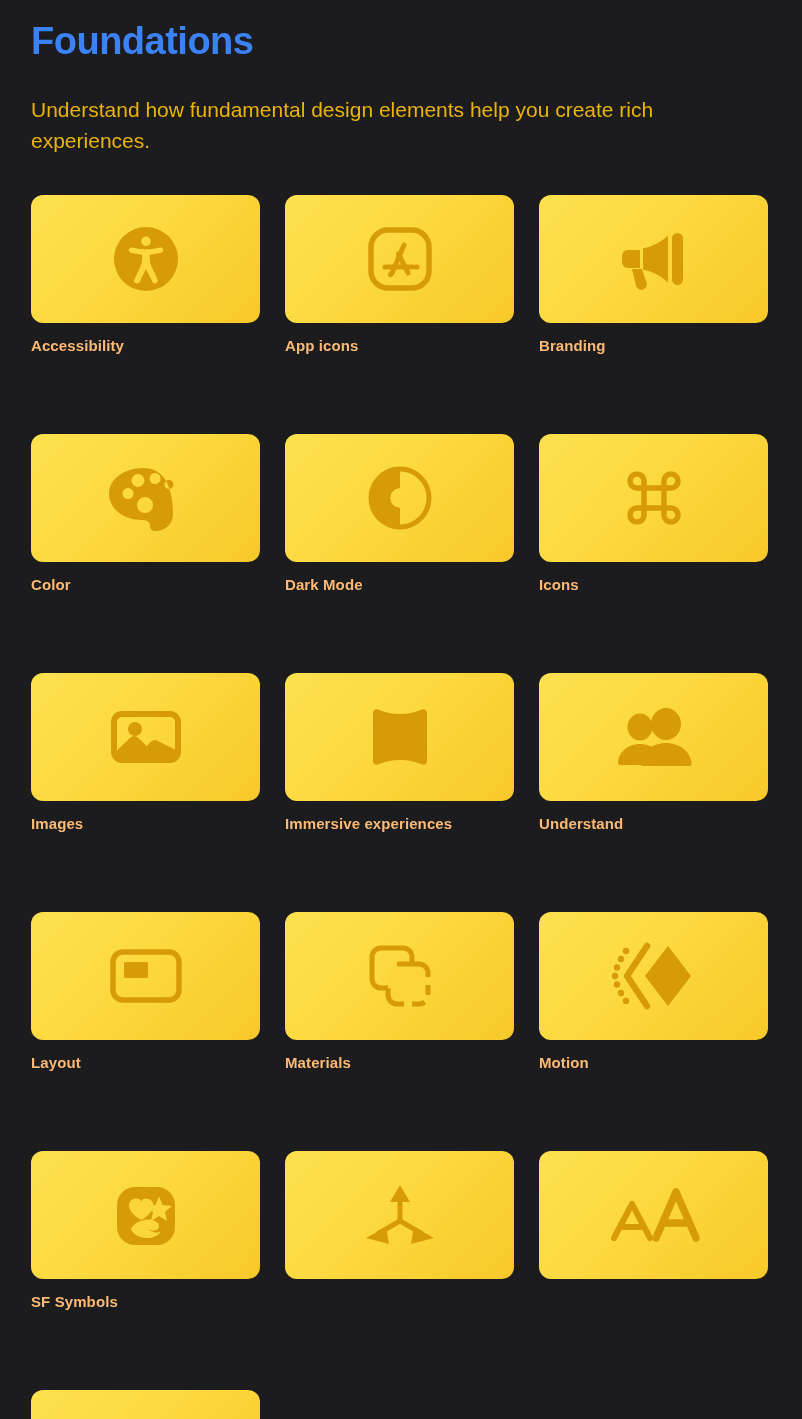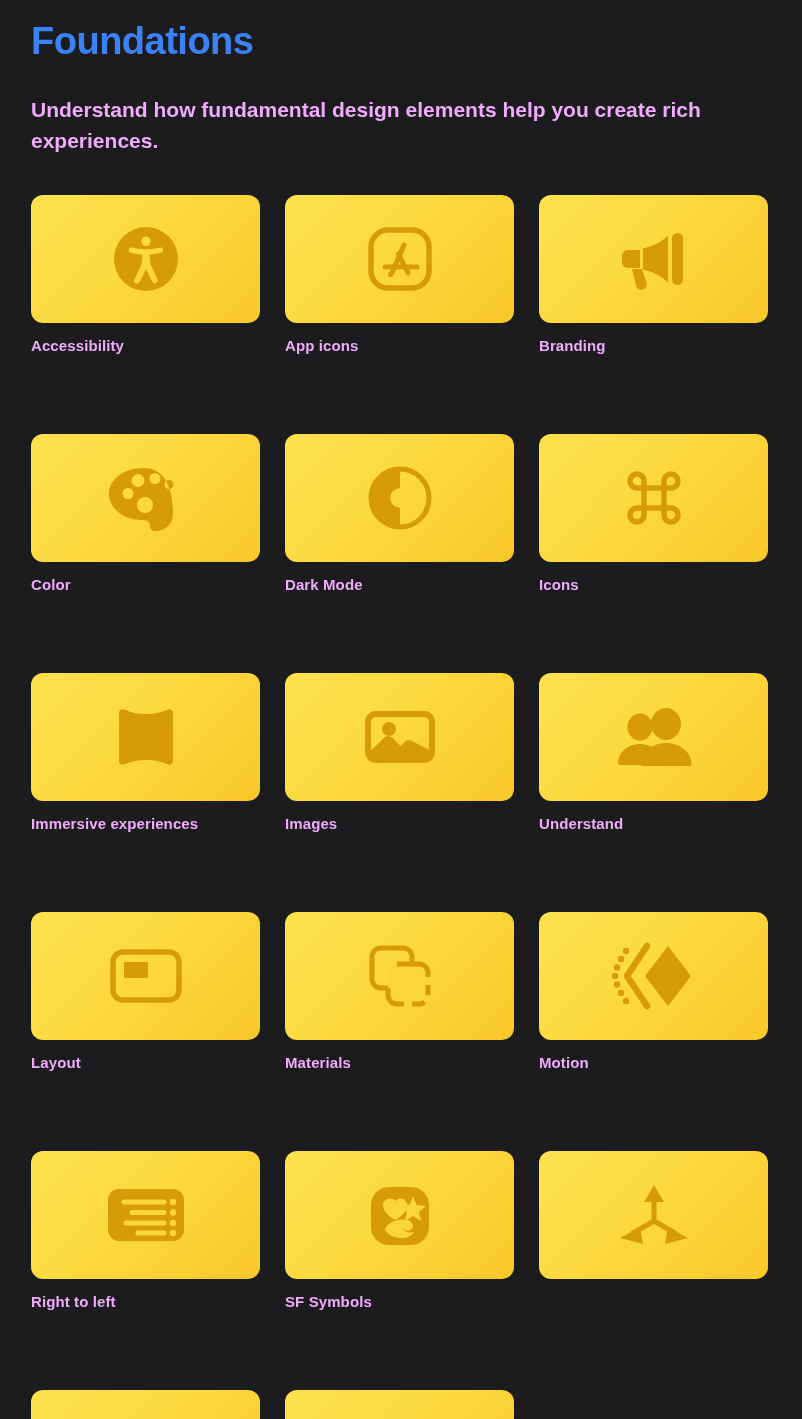--- a/index.html
+++ b/index.html
@@ -27,22 +27,22 @@
     font-size: 38px;
     font-weight: bold;
     letter-spacing: -0.5px;
     color: #3b82f6;
     line-height: 1.15;
     margin-bottom: 30px;
   }
 
   .page-subtitle {
     font-size: 21px;
-    font-weight: bold;
-    color: #f0abfc;
+    font-weight: normal;
+    color: #eab308;
     line-height: 1.5;
     max-width: 745px;
     margin-bottom: 38px;
   }
 
   .grid {
     display: grid;
     grid-template-columns: repeat(3, 229px);
     column-gap: 25px;
     row-gap: 79px;
@@ -64,21 +64,21 @@
     justify-content: center;
     overflow: hidden;
   }
 
   .tile svg { display: block; }
 
   .card-label {
     margin-top: 14px;
     font-size: 15px;
     font-weight: bold;
-    color: #f0abfc;
+    color: #fdba74;
     letter-spacing: 0.1px;
     line-height: 1.2;
   }
 </style>
 </head>
 <body>
 
 <div class="page">
 
   <h1 class="page-title">Foundations</h1>
@@ -165,37 +165,37 @@
             <path fill="none" stroke="#d79b08" stroke-width="5.5" d="M26 26h-7a7 7 0 1 1 7-7v7zM46 26h7a7 7 0 1 0-7-7v7zM26 46h-7a7 7 0 1 0 7 7v-7zM46 46h7a7 7 0 1 1-7 7v-7z"></path>
           </svg>
         </span>
       </div>
       <div class="card-label">Icons</div>
     </a>
 
     <a class="card">
       <div class="tile">
         <span>
+          <svg width="82" height="72" viewBox="0 0 82 72">
+            <path fill="#d79b08" fill-rule="evenodd" d="M17 10h48a11 11 0 0 1 11 11v30a11 11 0 0 1-11 11H17A11 11 0 0 1 6 51V21A11 11 0 0 1 17 10zm0 6a5 5 0 0 0-5 5v28.6l13.4-13a5.5 5.5 0 0 1 7.6 0l8.6 8.4 4.6-4.4a5.5 5.5 0 0 1 7.6 0L70 48.5V21a5 5 0 0 0-5-5H17zm13 19a7 7 0 1 1 0-14 7 7 0 0 1 0 14z"></path>
+          </svg>
+        </span>
+      </div>
+      <div class="card-label">Images</div>
+    </a>
+
+    <a class="card">
+      <div class="tile">
+        <span>
           <svg width="78" height="72" viewBox="0 0 78 72">
             <path fill="#d79b08" d="M12 12c0-3.2 3-4.4 5.6-3.3C24 11.4 31 13 39 13s15-1.6 21.4-4.3C63 7.6 66 8.8 66 12v48c0 3.2-3 4.4-5.6 3.3C54 60.6 47 59 39 59s-15 1.6-21.4 4.3C15 64.4 12 63.2 12 60V12z"></path>
           </svg>
         </span>
       </div>
       <div class="card-label">Immersive experiences</div>
-    </a>
-
-    <a class="card">
-      <div class="tile">
-        <span>
-          <svg width="82" height="72" viewBox="0 0 82 72">
-            <path fill="#d79b08" fill-rule="evenodd" d="M17 10h48a11 11 0 0 1 11 11v30a11 11 0 0 1-11 11H17A11 11 0 0 1 6 51V21A11 11 0 0 1 17 10zm0 6a5 5 0 0 0-5 5v28.6l13.4-13a5.5 5.5 0 0 1 7.6 0l8.6 8.4 4.6-4.4a5.5 5.5 0 0 1 7.6 0L70 48.5V21a5 5 0 0 0-5-5H17zm13 19a7 7 0 1 1 0-14 7 7 0 0 1 0 14z"></path>
-          </svg>
-        </span>
-      </div>
-      <div class="card-label">Images</div>
     </a>
 
     <a class="card">
       <div class="tile">
         <span>
           <svg width="86" height="72" viewBox="0 0 86 72">
             <ellipse cx="29" cy="26" rx="12.5" ry="13.5" fill="#d79b08"></ellipse>
             <path fill="#d79b08" d="M29 43c-12 0-22 8.5-22 19a2 2 0 0 0 2 2h40a2 2 0 0 0 2-2c0-10.5-10-19-22-19z"></path>
             <ellipse cx="55" cy="23" rx="15" ry="16" fill="#d79b08"></ellipse>
             <path fill="#d79b08" d="M55 42c-14 0-25.5 9.5-25.5 21a2 2 0 0 0 2 2h47a2 2 0 0 0 2-2C80.5 51.5 69 42 55 42z"></path>
@@ -244,42 +244,20 @@
               <circle cx="10" cy="53" r="3.2"></circle>
               <circle cx="15" cy="61" r="3.2"></circle>
             </g>
           </svg>
         </span>
       </div>
       <div class="card-label">Motion</div>
     </a>
 
 
-    <a class="card">
-      <div class="tile">
-        <span>
-          <svg width="88" height="72" viewBox="0 0 88 72">
-            <rect x="6" y="10" width="76" height="52" rx="11" ry="11" fill="#d79b08"></rect>
-            <g stroke="#fbd63a" stroke-width="5" stroke-linecap="round">
-              <path d="M22 23 H62"></path>
-              <path d="M30 33.5 H62"></path>
-              <path d="M24 44 H62"></path>
-              <path d="M36 54 H62"></path>
-            </g>
-            <g fill="#fbd63a">
-              <circle cx="71" cy="23" r="3.2"></circle>
-              <circle cx="71" cy="33.5" r="3.2"></circle>
-              <circle cx="71" cy="44" r="3.2"></circle>
-              <circle cx="71" cy="54" r="3.2"></circle>
-            </g>
-          </svg>
-        </span>
-      </div>
-      <div class="card-label">Right to left</div>
-    </a>
 
     <a class="card">
       <div class="tile">
         <span>
           <svg width="74" height="72" viewBox="0 0 74 72">
             <rect x="8" y="8" width="58" height="58" rx="18" ry="18" fill="#d79b08"></rect>
             <path fill="#fbd63a" d="M20 26.5c0-4 3.2-7 7.2-7 2.2 0 3.9 1 5 2.4 1.1-1.4 2.8-2.4 5-2.4 4 0 7.2 3 7.2 7 0 6-7.6 11.8-11 13.8-.8.5-1.6.5-2.4 0-3.4-2-11-7.8-11-13.8z"></path>
             <path fill="#fbd63a" d="M50 17.5 53.6 26l9.4.9-7 6 2 9-8-4.8-8 4.8 2-9-7-6 9.4-.9L50 17.5z"></path>
             <path fill="#fbd63a" d="M22 50c3-6 10-9.5 17-9.5 6 0 11 2.5 11 6.5 0 3-2.5 4.6-5.2 4.6-2 0-3.3-.8-4.6-1.6 1 1.8 3.2 3.4 6.4 3.4 2 0 3.6-.4 4.8-1-1.8 4-7 6.6-13.4 6.6-7.4 0-14-3.6-16-9z"></path>
           </svg>

